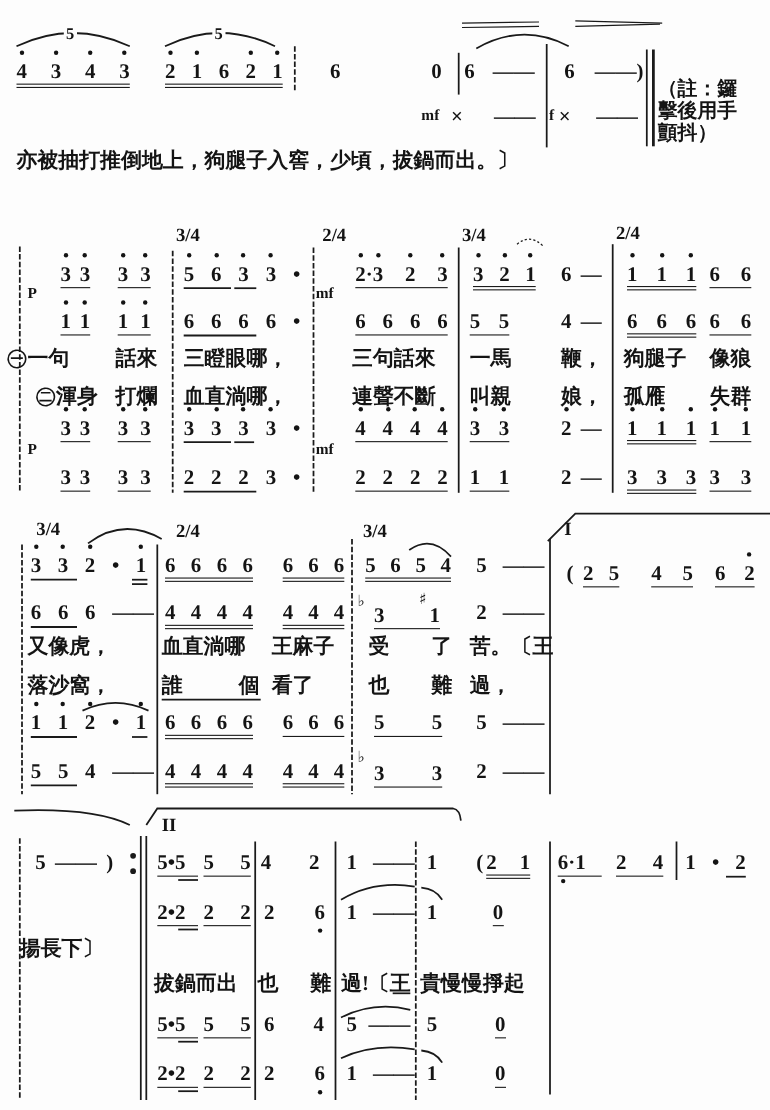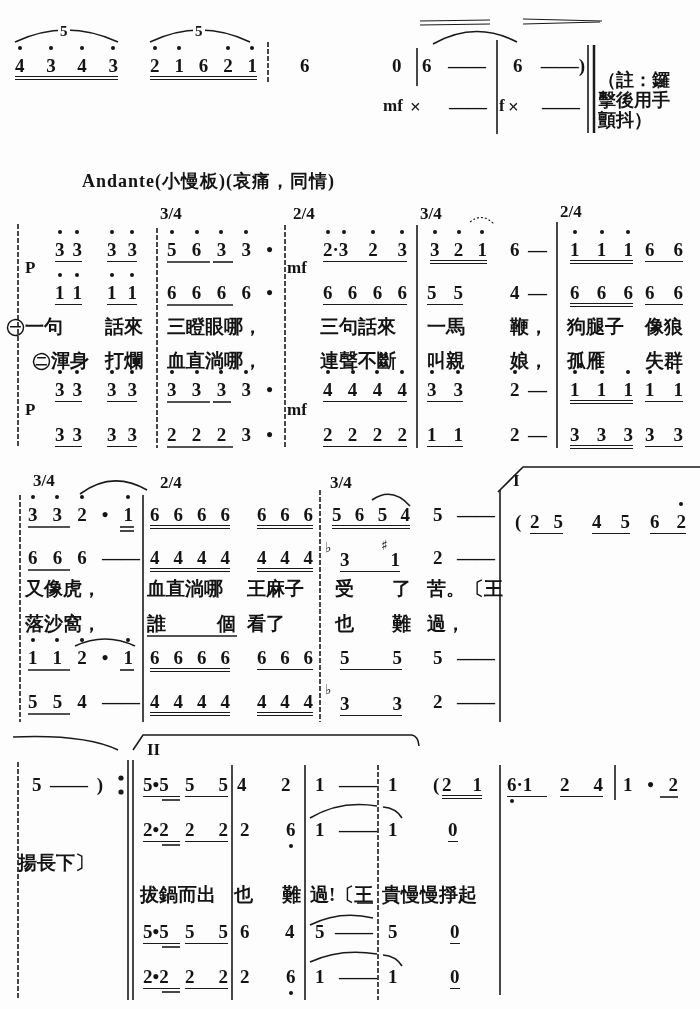--- a/index.html
+++ b/index.html
@@ -12,21 +12,21 @@
   .ng { position: absolute; display: flex; justify-content: space-between; align-items: flex-start;
         font-family: "Liberation Serif", serif; font-weight: bold; font-size: 19px; line-height: 19px; height: 19px; white-space: nowrap; }
   .u1 { border-bottom: 1.6px solid #1a1a1a; padding-bottom: 2px; }
   .u2 { border-bottom: 4.5px double #1a1a1a; padding-bottom: 1px; }
   .tok { display: inline-block; }
   .hi, .lo { position: relative; display: inline-block; }
   .hi::before { content: ""; position: absolute; left: 50%; top: -10px; width: 4px; height: 4px; margin-left: -2px; border-radius: 50%; background: #141414; }
   .lo::after { content: ""; position: absolute; left: 50%; bottom: -9px; width: 4px; height: 4px; margin-left: -2px; border-radius: 50%; background: #141414; }
   .ly { position: absolute; font-family: "Liberation Serif", serif; font-weight: bold; font-size: 19px; line-height: 22px; white-space: nowrap; }
   .ts { position: absolute; font-family: "Liberation Serif", serif; font-weight: bold; font-size: 17px; line-height: 18px; white-space: nowrap; }
-  .dyn { position: absolute; font-family: "Liberation Serif", serif; font-weight: bold; font-size: 17px; line-height: 18px; }
+  .dyn { position: absolute; font-family: "Liberation Serif", serif; font-weight: bold; font-size: 14px; line-height: 18px; }
   .tl { position: absolute; font-family: "Liberation Serif", serif; font-weight: bold; font-size: 15px; line-height: 15px; background: #fdfdfd; padding: 0 2px; }
   .acc { position: absolute; font-family: "DejaVu Sans", sans-serif; font-weight: bold; font-size: 14px; line-height: 14px; }
   .ann { position: absolute; font-family: "Liberation Serif", serif; font-weight: bold; font-size: 18px; line-height: 20px; white-space: nowrap; }
   .tempo { position: absolute; font-family: "Liberation Serif", serif; font-weight: bold; font-size: 18px; line-height: 20px; white-space: nowrap; letter-spacing: 1px; }
   .volta { position: absolute; font-family: "Liberation Serif", serif; font-weight: bold; font-size: 17px; line-height: 18px; }
   .wm { position: absolute; font-family: "Liberation Serif", serif; font-weight: bold; font-size: 25px; color: #d9534f; opacity: 0.55; letter-spacing: 1px; white-space: nowrap; }
 </style>
 </head>
 <body>
 
@@ -137,22 +137,22 @@
       <span class="tok"><span>—</span><span>—</span></span>
     </div>
   <span class="dyn" style="left:499px;top:97px">f</span>
   <div class="ng" style="left:508px;top:97px;width:72px">
       <span class="tok"><span>×</span></span>
       <span class="tok"><span>—</span><span>—</span></span>
     </div>
   <div class="ann" style="left:598px;top:70px">（註：鑼</div>
   <div class="ann" style="left:598px;top:90px">擊後用手</div>
   <div class="ann" style="left:598px;top:110px">顫抖）</div>
-
-  <div class="tempo" style="left:82px;top:171px">Andante(小慢板)(哀痛，同情)</div>
+  <div class="ly" style="left:15px;top:136px">亦被抽打推倒地上，狗腿子入窖，少頃，拔鍋而出。〕</div>
+
   <span class="ts" style="left:160px;top:205px">3/4</span>
   <span class="ts" style="left:293px;top:205px">2/4</span>
   <span class="ts" style="left:420px;top:205px">3/4</span>
   <span class="ts" style="left:560px;top:203px">2/4</span>
   <span class="dyn" style="left:25px;top:259px">P</span>
   <span class="dyn" style="left:287px;top:259px">mf</span>
   <span class="dyn" style="left:25px;top:401px">P</span>
   <span class="dyn" style="left:287px;top:401px">mf</span>
 
   <div class="ng u1" style="left:55px;top:240px;width:27px">

